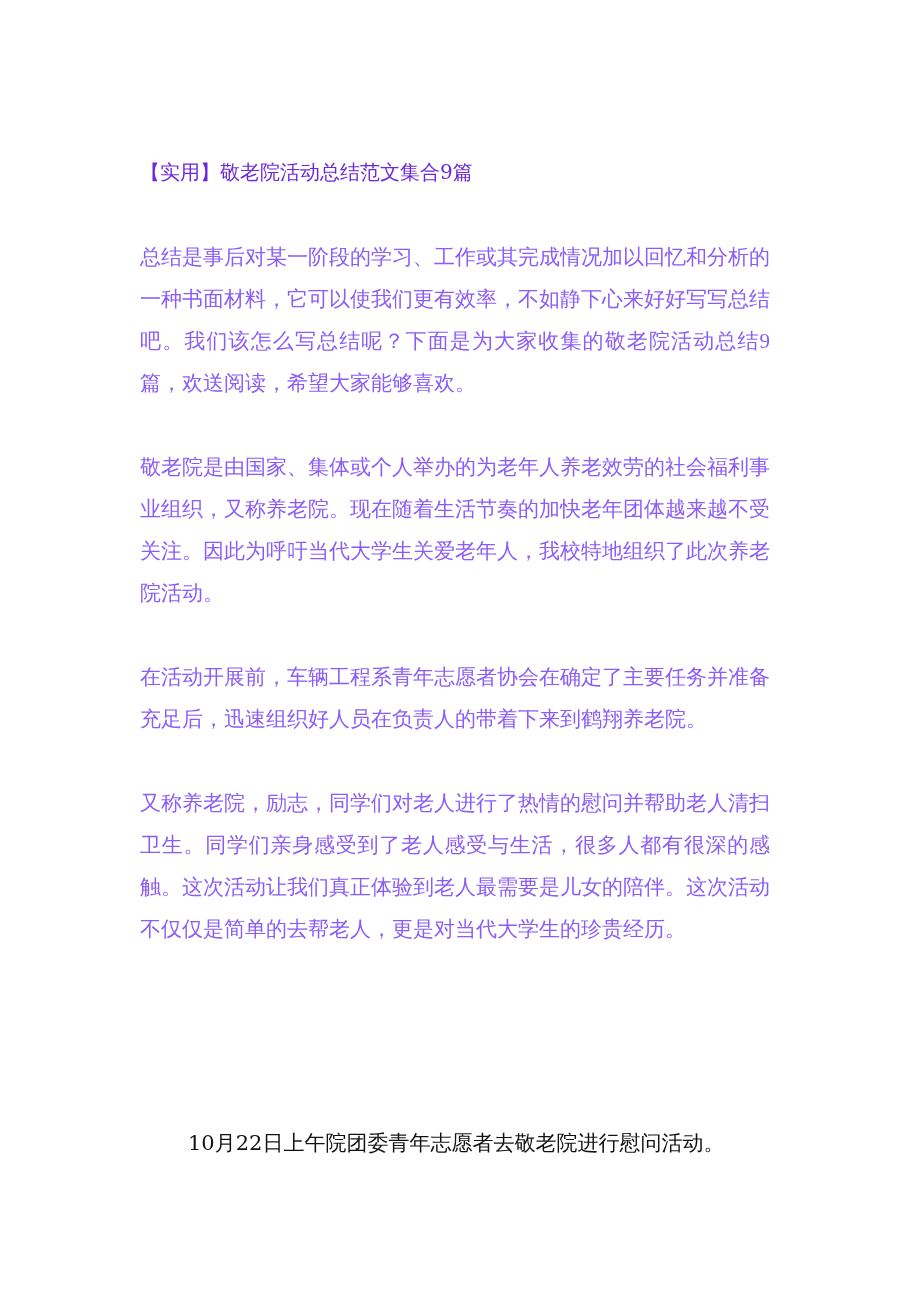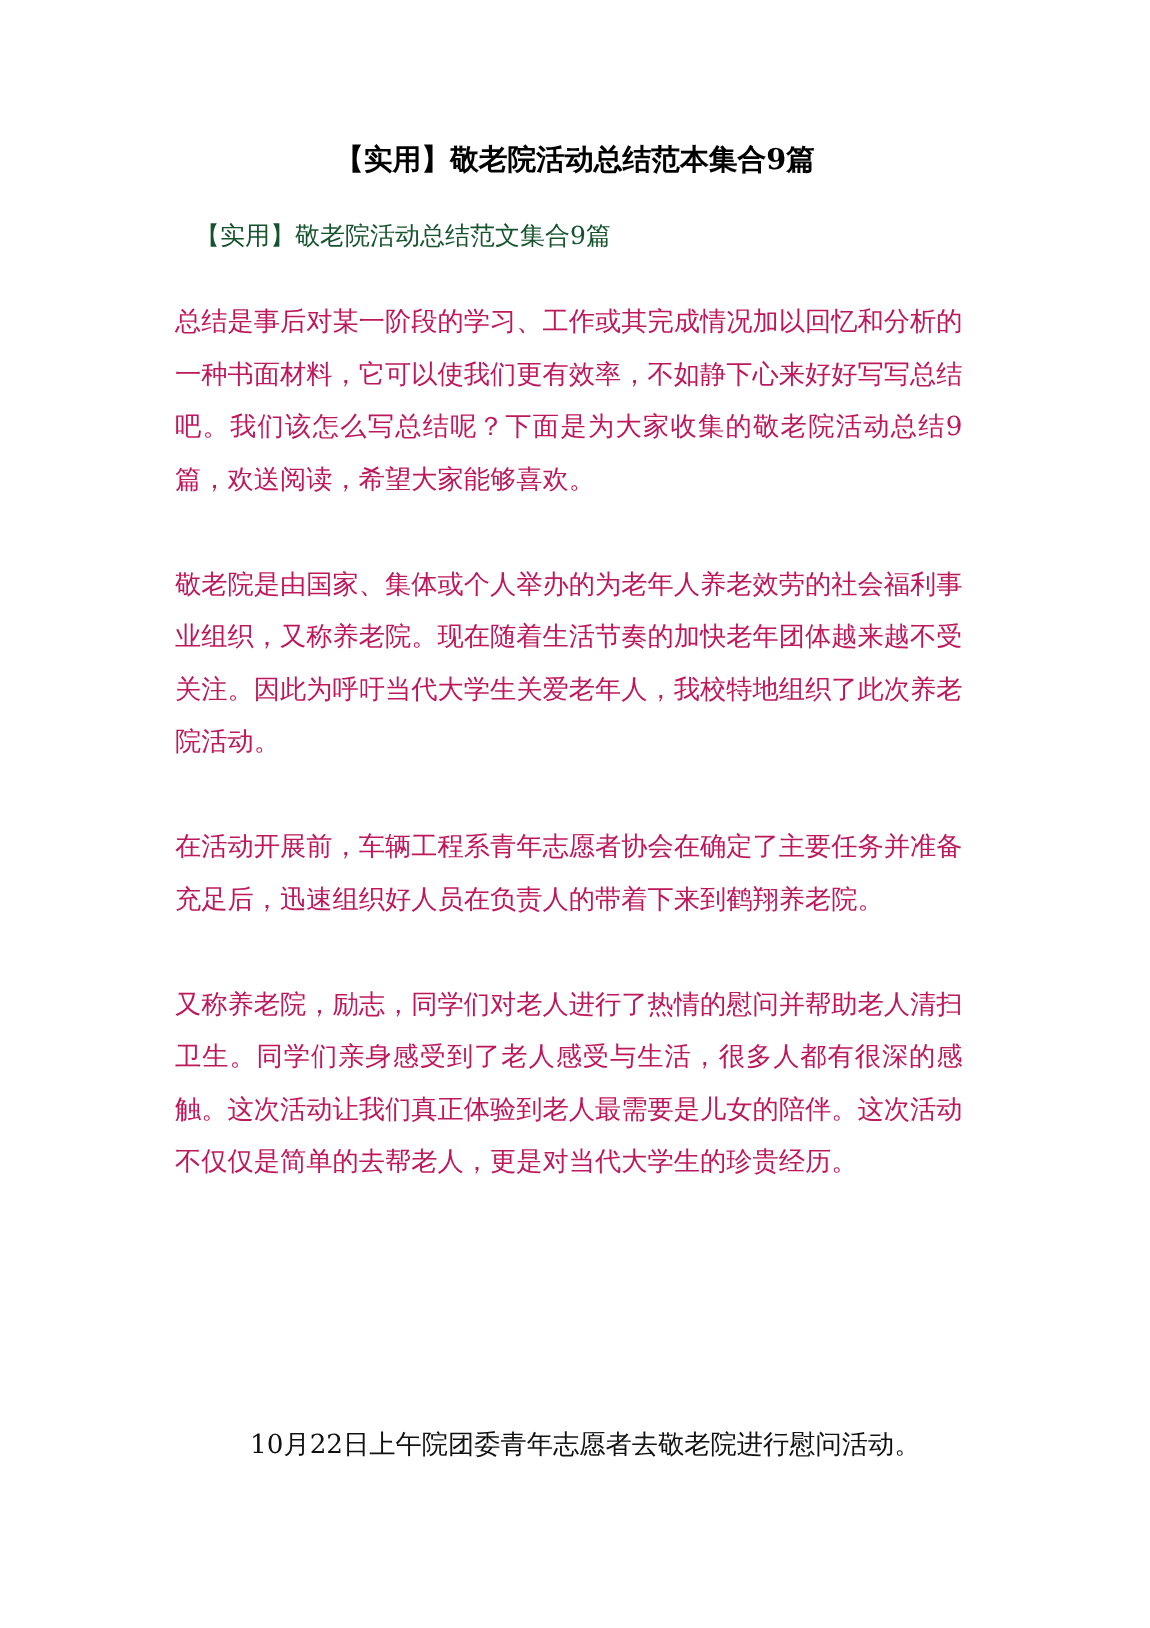--- a/index.html
+++ b/index.html
@@ -35,54 +35,54 @@
       letter-spacing: 0px;
       color: #000000;
       margin: 0;
     }
     .doc-subtitle {
       position: absolute;
       top: 156px;
       left: 140px;
       font-size: 20px;
       line-height: 32px;
-      margin: 16px;
-      color: #14532d;
+      margin: 0;
+      color: #6d28d9;
     }
     .body-text {
       position: absolute;
       left: 140px;
       width: 630px;
       font-size: 21px;
       line-height: 42px;
       margin: 0;
       text-align: justify;
       text-justify: inter-character;
-      color: #be185d;
+      color: #8b5cf6;
+      font-family: Liberation Serif, serif;
     }
     #p1 { top: 236px; }
     #p2 { top: 446px; }
     #p3 { top: 656px; }
     #p4 { top: 782px; }
     #p5 { top: 992px; }
     .indent-line {
       position: absolute;
       left: 184px;
       top: 1118px;
       font-size: 21px;
       line-height: 42px;
-      margin: 16px;
+      margin: 4px;
       color: #111111;
     }
   </style>
 </head>
 <body>
 
 <div class="page">
-  <h1 class="doc-title">【实用】敬老院活动总结范本集合9篇</h1>
   <p class="doc-subtitle">【实用】敬老院活动总结范文集合9篇</p>
 
   <p class="body-text" id="p1">总结是事后对某一阶段的学习、工作或其完成情况加以回忆和分析的一种书面材料，它可以使我们更有效率，不如静下心来好好写写总结吧。我们该怎么写总结呢？下面是为大家收集的敬老院活动总结9篇，欢送阅读，希望大家能够喜欢。</p>
   <p class="body-text" id="p2">敬老院是由国家、集体或个人举办的为老年人养老效劳的社会福利事业组织，又称养老院。现在随着生活节奏的加快老年团体越来越不受关注。因此为呼吁当代大学生关爱老年人，我校特地组织了此次养老院活动。</p>
   <p class="body-text" id="p3">在活动开展前，车辆工程系青年志愿者协会在确定了主要任务并准备充足后，迅速组织好人员在负责人的带着下来到鹤翔养老院。</p>
   <p class="body-text" id="p4">又称养老院，励志，同学们对老人进行了热情的慰问并帮助老人清扫卫生。同学们亲身感受到了老人感受与生活，很多人都有很深的感触。这次活动让我们真正体验到老人最需要是儿女的陪伴。这次活动不仅仅是简单的去帮老人，更是对当代大学生的珍贵经历。</p>
 
   <p class="indent-line">10月22日上午院团委青年志愿者去敬老院进行慰问活动。</p>
 </div>
 

